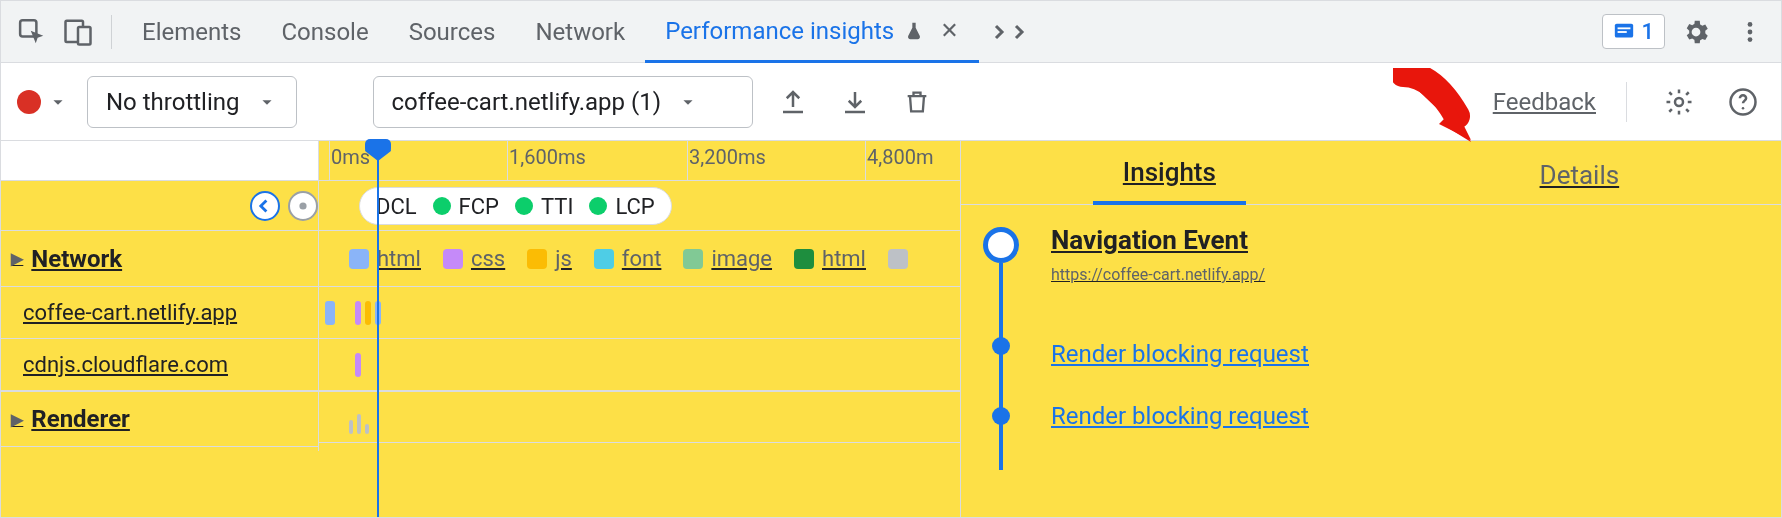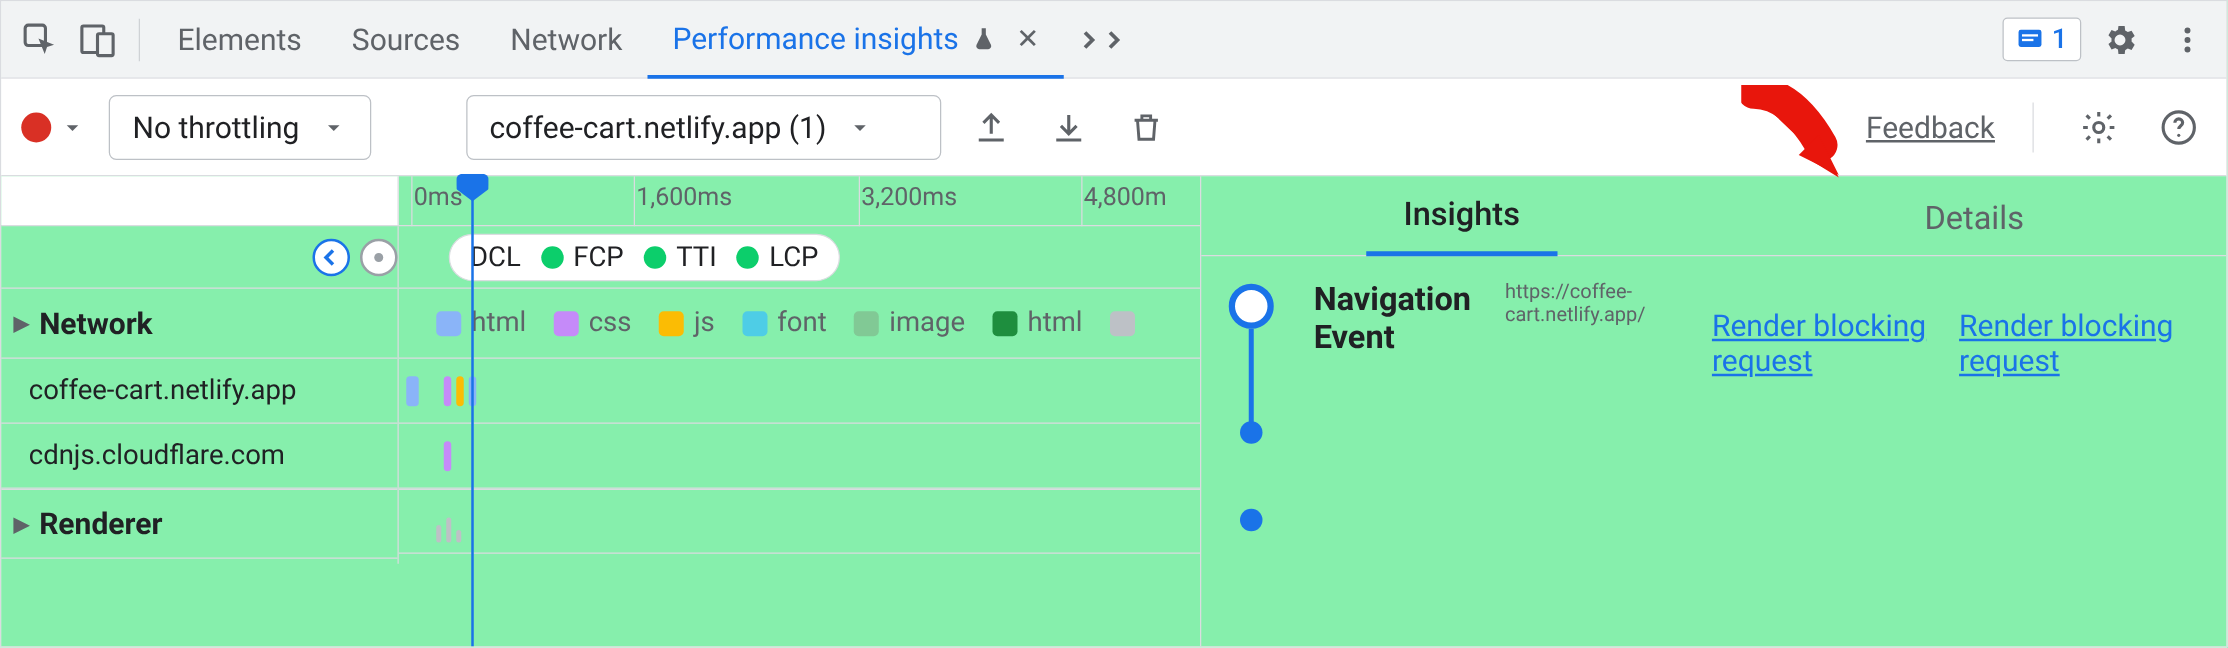--- a/index.html
+++ b/index.html
@@ -84,21 +84,21 @@
   .feedback-link {
     font-size:24px; color:#5f6368; text-decoration:underline; cursor:pointer;
   }
   .sep-v { width:1px; height:40px; background:#dadce0; margin:0 10px;}
   .red-arrow {
     position:absolute;
     left:-100px; top:-12px;
     pointer-events:none;
   }
   
-  .main-split { display:flex; height:calc(100% - 62px - 78px); background:#86efac;}
+  .main-split { display:flex; height:calc(100% - 62px - 78px); background:#fde047;text-decoration:underline;}
   .left-pane { width:960px; border-right:1px solid #dadce0; display:flex; flex-direction:column; position:relative;}
   
   .time-header { height:40px; border-bottom:1px solid #dadce0; position:relative; }
   .time-header .left-spacer { position:absolute; left:0; top:0; width:318px; height:100%; border-right:1px solid #dadce0; background:#fff;}
   .timeline-area { position:absolute; left:318px; right:0; top:0; bottom:0; }
   .tick { position:absolute; top:4px; font-size:20px; color:#5f6368; }
   .tick::before { content:""; position:absolute; left:-2px; top:-4px; width:1px; height:40px; background:#dadce0;}
   
   .metrics-row { height:50px; border-bottom:1px solid #dadce0; display:flex; align-items:center; position:relative;}
   .metrics-row .left-cell{ width:318px; height:100%; border-right:1px solid #dadce0; display:flex;align-items:center;padding-left:12px;gap:8px;}
@@ -141,21 +141,21 @@
   
   .right-pane{flex:1;display:flex;flex-direction:column;}
   .r-tabs{height:64px;border-bottom:1px solid #dadce0;display:flex;align-items:flex-end;justify-content:space-around;}
   .r-tab{font-size:26px;color:#5f6368;padding:0 30px 14px;cursor:pointer;}
   .r-tab.active{color:#202124;font-weight:500;border-bottom:4px solid #1a73e8;margin-bottom:-1px;text-align:right;}
   .ins-body{padding:16px 24px 0 20px;display:flex;gap:30px;}
   .ins-track{width:40px;position:relative;}
   .ins-track .big-circle{width:36px;height:36px;border:5px solid #1a73e8;border-radius:50%;background:#fff;position:absolute;top:6px;left:2px;}
   .ins-track .line{position:absolute;left:18px;top:42px;bottom:-40px;width:4px;background:#1a73e8;}
   .ins-track .small-dot{width:18px;height:18px;border-radius:50%;background:#1a73e8;position:absolute;left:11px;}
-  .ins-list{flex:1;display:flex;flex-direction:row;gap:8px;}
+  .ins-list{flex:1;display:flex;flex-direction:column;gap:8px;}
   .ins-title{font-size:26px;font-weight:700;margin-top:4px;}
   .ins-url{font-size:16px;color:#5f6368;margin-top:2px;margin-bottom:22px;}
   .ins-link{font-size:24px;color:#1a73e8;text-decoration:underline;cursor:pointer;margin-top:26px;}
   svg{display:block;}
 </style>
 </head>
 <body>
 
 <div class="outer-shell">
 
@@ -168,20 +168,23 @@
     </div>
     <div class="icon-btn">
       <svg width="30" height="30" viewBox="0 0 24 24" fill="none" stroke="#5f6368" stroke-width="2">
           <rect x="2" y="3" width="14" height="17" rx="1"></rect>
           <rect x="12" y="8" width="10" height="14" rx="1" fill="#f1f3f4"></rect>
         </svg>
     </div>
     <div class="sep"></div>
     <div class="tab">
         <span>Elements</span>
+      </div>
+    <div class="tab">
+        <span>Console</span>
       </div>
     <div class="tab">
         <span>Sources</span>
       </div>
     <div class="tab">
         <span>Network</span>
       </div>
     <div class="tab active">
       <span>Performance insights</span>
       <svg class="flask" viewBox="0 0 24 24" fill="#5f6368">

